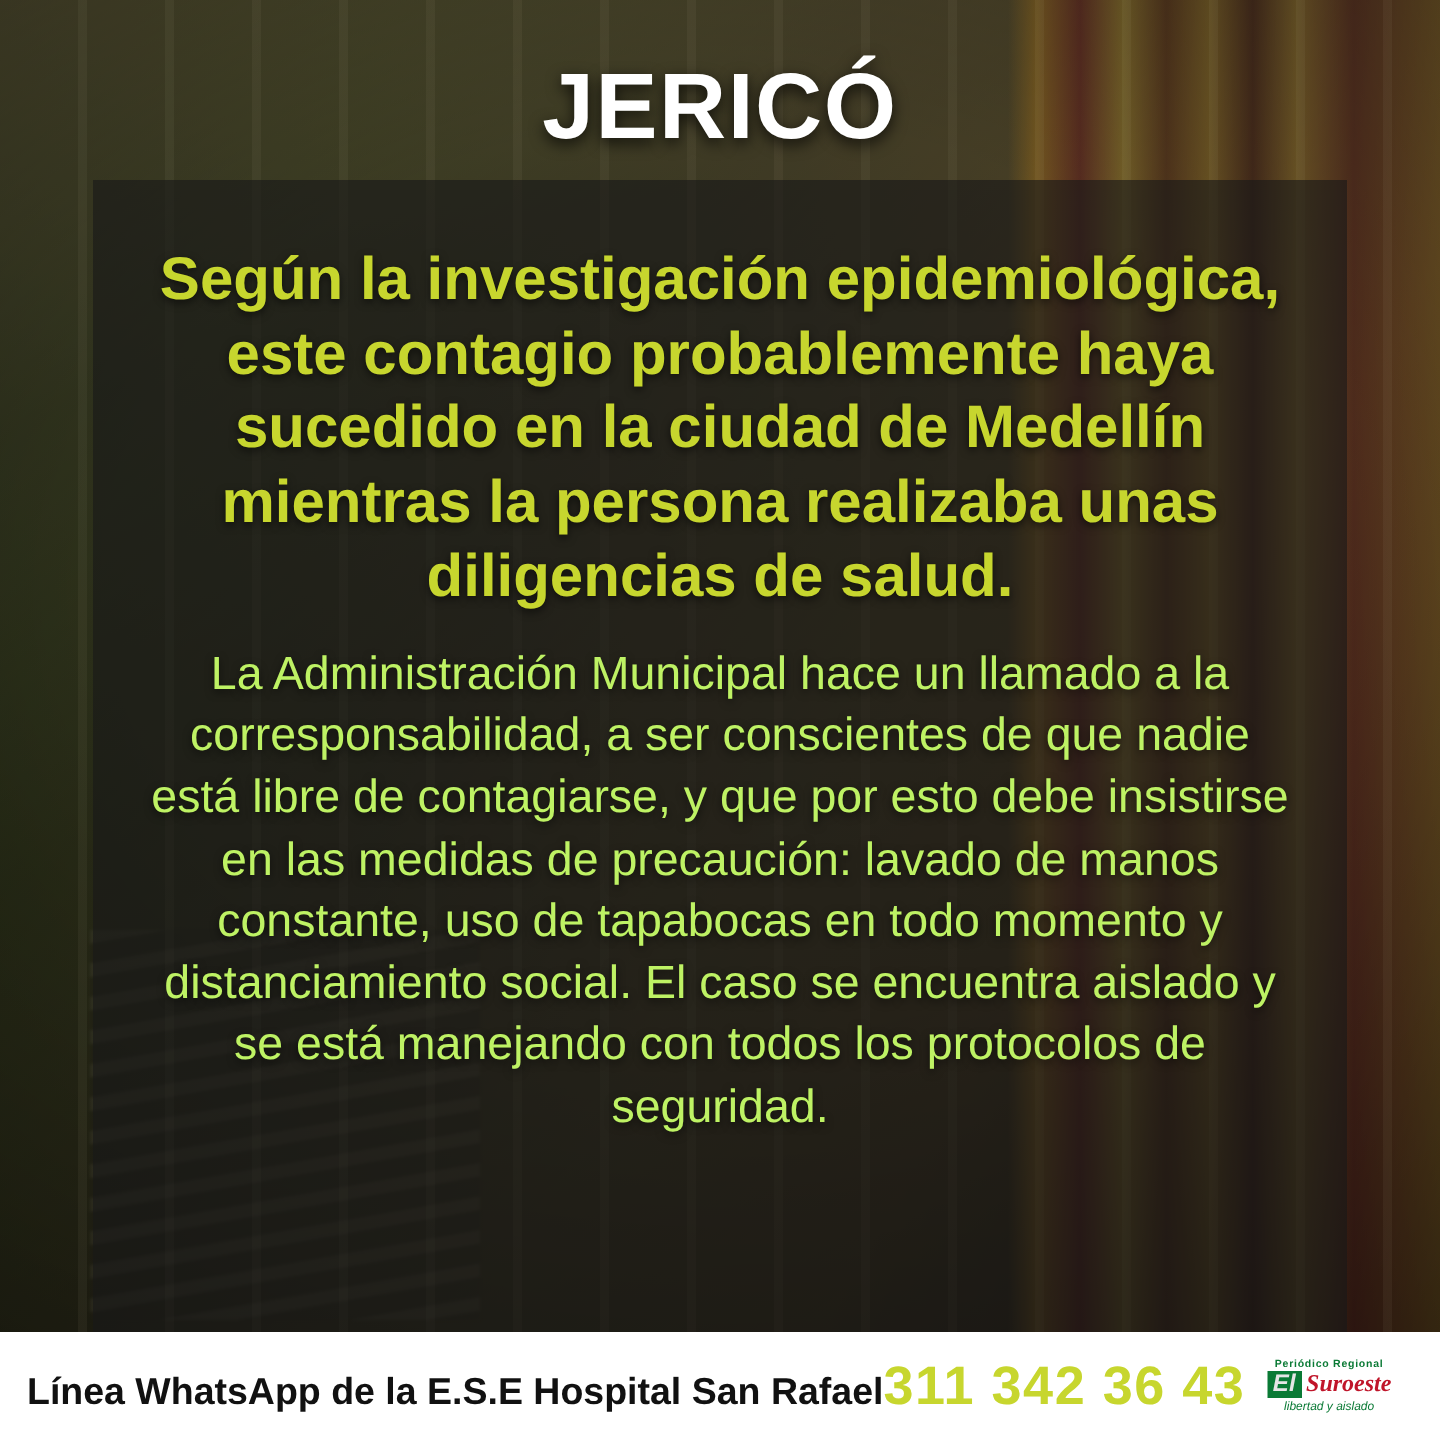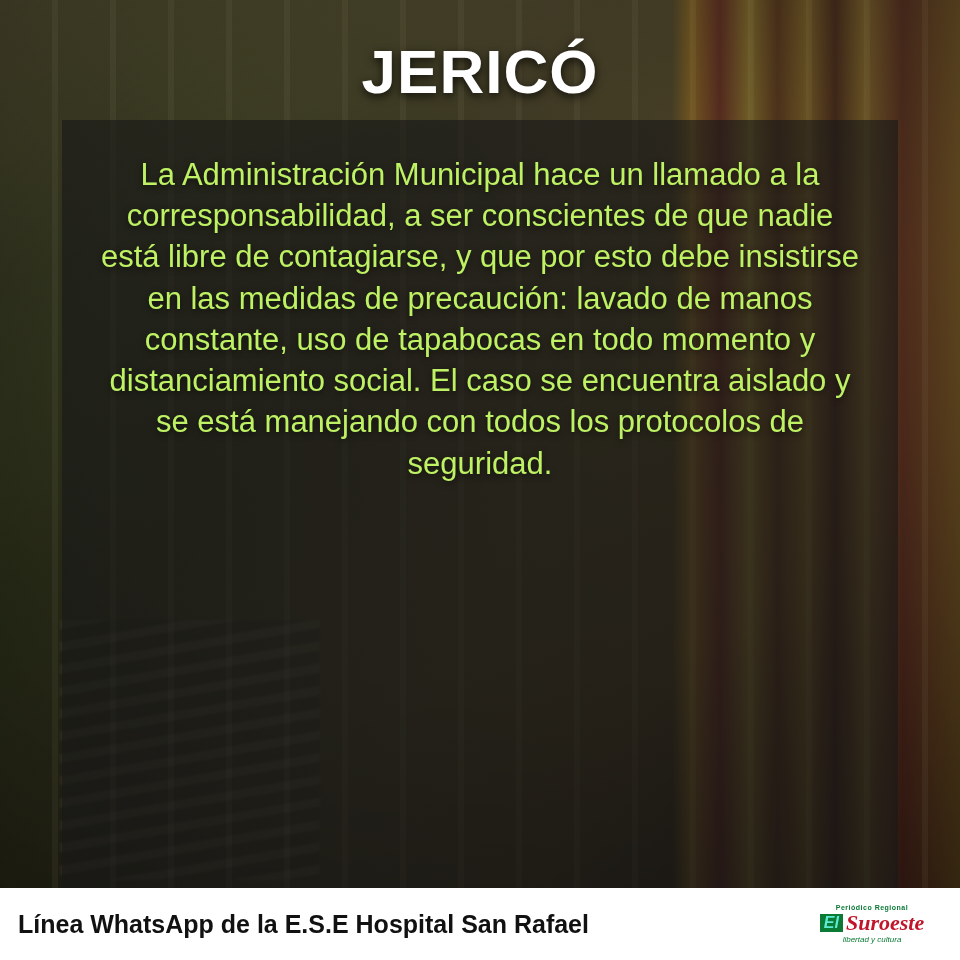--- a/index.html
+++ b/index.html
@@ -180,29 +180,29 @@
     letter-spacing: 0.5px;
     margin-bottom: 1px;
   }
   .logo-main {
     display: flex;
     align-items: center;
     gap: 3px;
   }
   .logo-el {
     background: #0a7a35;
-    color: #5eead4;
+    color: #e5e5e5;
     font-size: 16px;
     font-weight: bold;
     font-style: italic;
     padding: 1px 4px;
   }
   .logo-word {
     color: #c0152a;
-    font-size: 22px;
+    font-size: 16px;
     font-weight: bold;
     font-style: italic;
     font-family: "Liberation Serif", serif;
   }
   .logo-sub {
     font-size: 8px;
     color: #0a7a35;
     font-style: italic;
     margin-top: 2px;
   }
@@ -214,31 +214,33 @@
 
   <div class="bg"></div>
   <div class="bg-foliage"></div>
   <div class="bg-steps"></div>
   <div class="bg-columns"></div>
   <div class="bg-dim"></div>
 
   <div class="title">JERICÓ</div>
 
   <div class="panel">
+    <div class="headline">Según la investigación epidemiológica, este contagio probablemente haya sucedido en la ciudad de Medellín mientras la persona realizaba unas diligencias de salud.</div>
     <div class="body-text">La Administración Municipal hace un llamado a la corresponsabilidad, a ser conscientes de que nadie está libre de contagiarse, y que por esto debe insistirse en las medidas de precaución: lavado de manos constante, uso de tapabocas en todo momento y distanciamiento social.  El caso se encuentra aislado y se está manejando con todos los protocolos de seguridad.</div>
   </div>
 
   <div class="footer">
     <div class="footer-left">
       <span class="footer-label">Línea WhatsApp de la E.S.E Hospital San Rafael</span>
+      <span class="footer-phone">311 342 36 43</span>
     </div>
 
     <div class="logo">
       <span class="logo-top">Periódico Regional</span>
       <span class="logo-main">
         <span class="logo-el">El</span>
         <span class="logo-word">Suroeste</span>
       </span>
-      <span class="logo-sub">libertad y cultura</span>
+      <span class="logo-sub">libertad y aislado</span>
     </div>
   </div>
 
 </div>
 
 </body></html>

